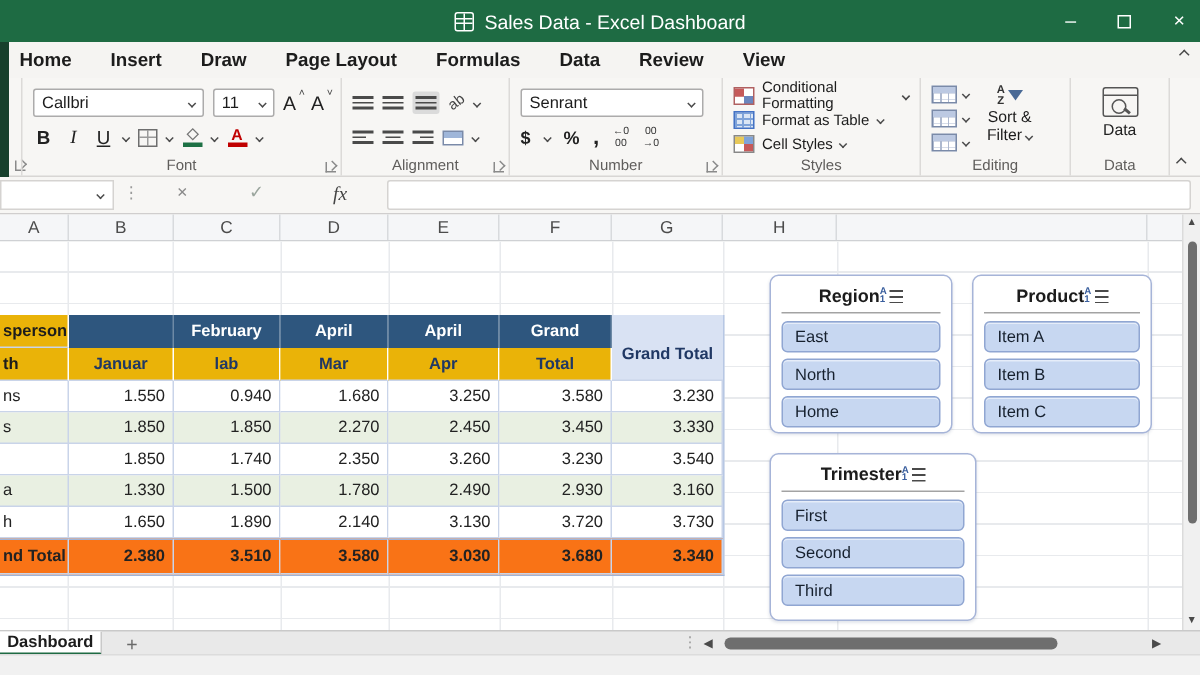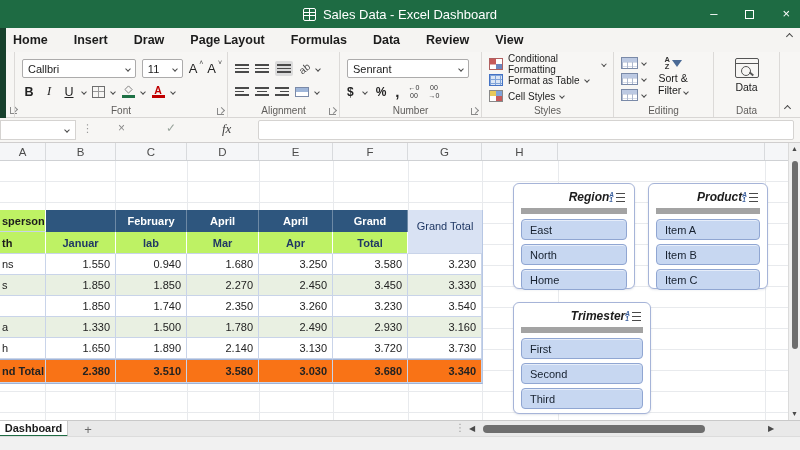--- a/index.html
+++ b/index.html
@@ -122,33 +122,33 @@
   .pivot { position:absolute; left:0; top:210px; display:grid;
            grid-template-columns:46px 70px 71px 72px 74px 75px 74px;
            grid-template-rows:22px 22px 21px 21px 21px 21px 21px 24px;
            font-size:11px; border-right:1px solid #B7C7E4; border-bottom:1px solid #9FB4D8; }
   .pc { display:flex; align-items:center; border-right:1px solid #C9D4E9; border-bottom:1px solid #C9D4E9;
         background:#fff; overflow:hidden; white-space:nowrap; }
   .pc.num { justify-content:flex-end; padding-right:5px; }
   .pc.rl { padding-left:2px; }
   .pc.hdark { background:#2E567E; color:#fff; font-weight:700; justify-content:center;
               border-right:1px solid rgba(255,255,255,.3); border-bottom:0; }
-  .pc.hblue { background:#bef264; color:#203864; font-weight:700; justify-content:center;
+  .pc.hblue { background:#eab308; color:#203864; font-weight:700; justify-content:center;
               border-right:1px solid #fff; }
   .pc.hblue.rl { justify-content:flex-start; }
-  .pc.gt { grid-column:7; grid-row:1/3; background:#D9E2F3; color:#203864; font-weight:400;
-           justify-content:center; align-items:flex-end; padding-bottom:21px; border-right:0; }
+  .pc.gt { grid-column:7; grid-row:1/3; background:#D9E2F3; color:#203864; font-weight:700;
+           justify-content:center; align-items:flex-end; padding-bottom:11px; border-right:0; }
   .pc.g { background:#E9F0E2; }
   .pc.tot { background:#f97316; font-weight:700; border-top:1px solid #9FB4D8; }
 
   
   .slicer { position:absolute; background:#fff; border:1px solid #A6B4D8; border-radius:6px;
             box-shadow:0 1px 2px rgba(60,80,120,.15); padding:5px 7px; }
-  .shead { display:flex; align-items:center; justify-content:flex-end; padding:1px 2px 4px 2px;
-           border-bottom:6px solid #a3a3a3; margin-bottom:5px;font-style:italic; }
+  .shead { display:flex; align-items:center; justify-content:center; padding:1px 2px 4px 2px;
+           border-bottom:1px solid #a3a3a3; margin-bottom:5px; }
   .shead .stitle { font-size:12px; font-weight:700; color:#1c1c1c; }
   .msel { display:flex; align-items:center; gap:2px; }
   .msel .a1 { display:flex; flex-direction:column; font-size:6.5px; line-height:5.5px; color:#3a5f9e; font-weight:700; }
   .msel .lines { width:9px; height:9px;
            background:repeating-linear-gradient(#4a4a4a 0 1.4px, transparent 1.4px 4px); }
   .sitem { height:21px; border:1px solid #90A6D2; border-radius:4px; background:#C7D7F1;
            display:flex; align-items:center; padding-left:8px; font-size:11px; color:#16202e; margin-bottom:4px;
            box-shadow:inset 0 1px 0 rgba(255,255,255,.55); }
   .sitem:last-child { margin-bottom:1px; }
 

